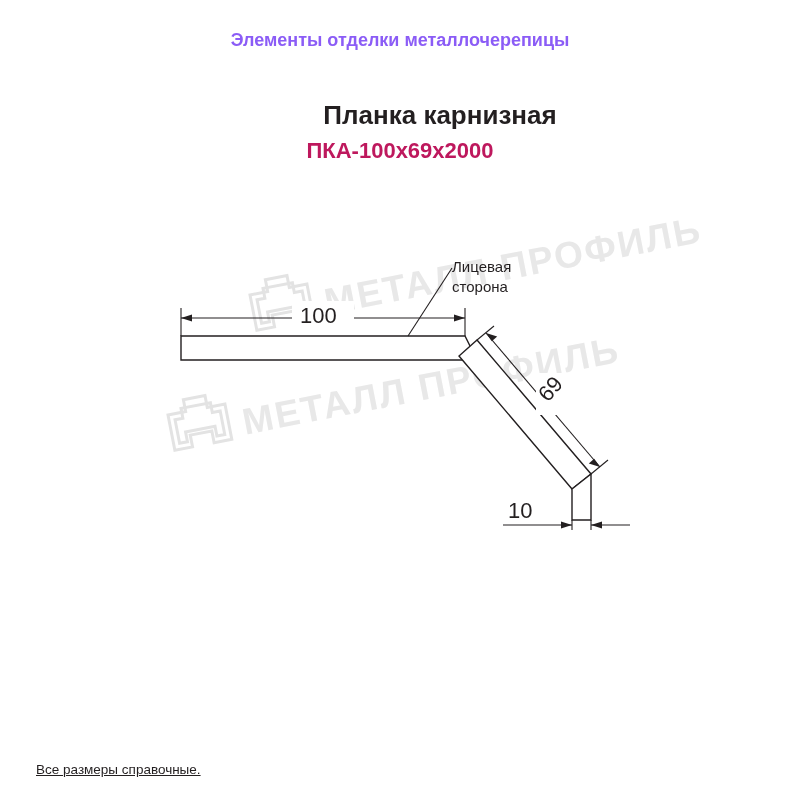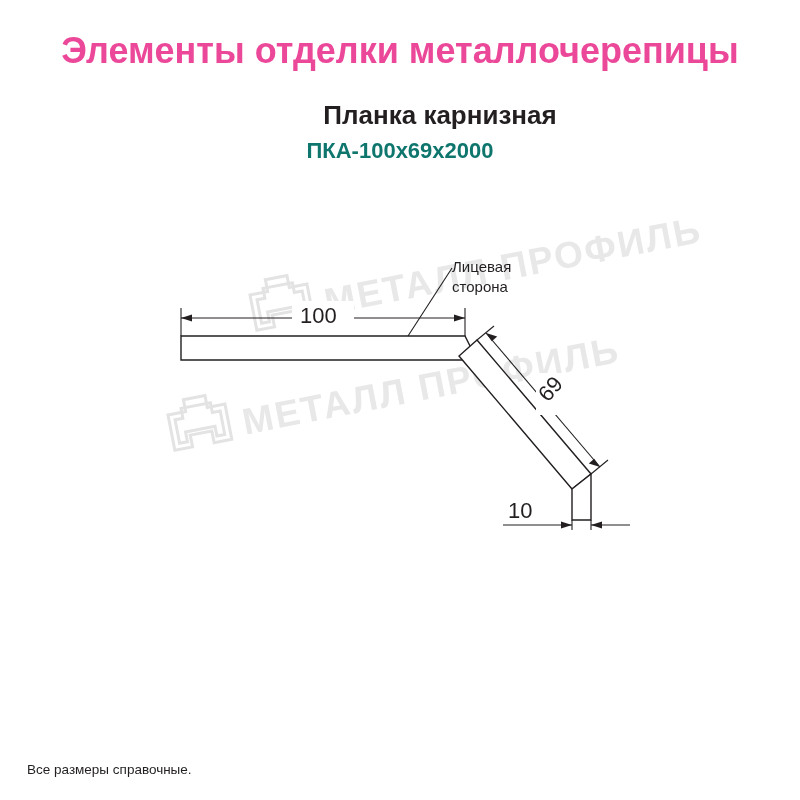--- a/index.html
+++ b/index.html
@@ -19,60 +19,61 @@
     position: relative;
     width: 800px;
     height: 800px;
   }
   .title-main {
     position: absolute;
     top: 30px;
     left: 0;
     width: 800px;
     text-align: center;
-    font-size: 36px;
+    font-size: 18px;
     font-weight: bold;
     letter-spacing: 0px;
-    color: #ec4899;
+    color: #8b5cf6;
   }
   .title-sub {
     position: absolute;
     top: 100px;
     left: 0;
     width: 800px;
     text-align: center;
     font-size: 26px;
     font-weight: bold;
     color: #231f20;
     padding-left: 40px;
   }
   .title-code {
     position: absolute;
     top: 138px;
     left: 0;
     width: 800px;
     text-align: center;
     font-size: 22px;
     font-weight: bold;
-    color: #0f766e;
+    color: #be185d;
   }
   .drawing {
     position: absolute;
     top: 200px;
     left: 0;
     width: 800px;
     height: 420px;
   }
   .footnotes {
     position: absolute;
-    left: 27px;
+    left: 36px;
     bottom: 20px;
     font-size: 13.5px;
     line-height: 21px;
     color: #231f20;
+    text-decoration: underline;
   }
   .footnotes div {
     white-space: nowrap;
   }
   svg { display: block; }
   .wm {
     fill: none;
     stroke: #e3e3e3;
     stroke-width: 3;
   }

